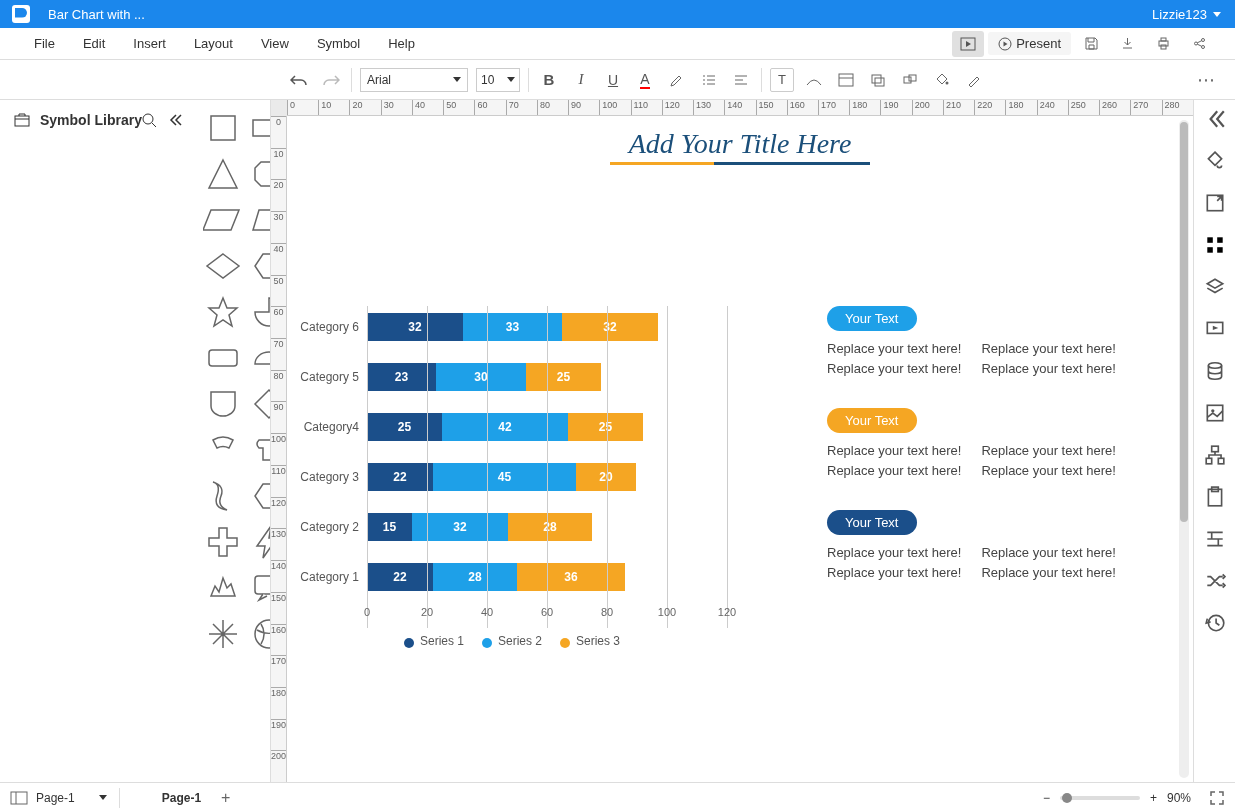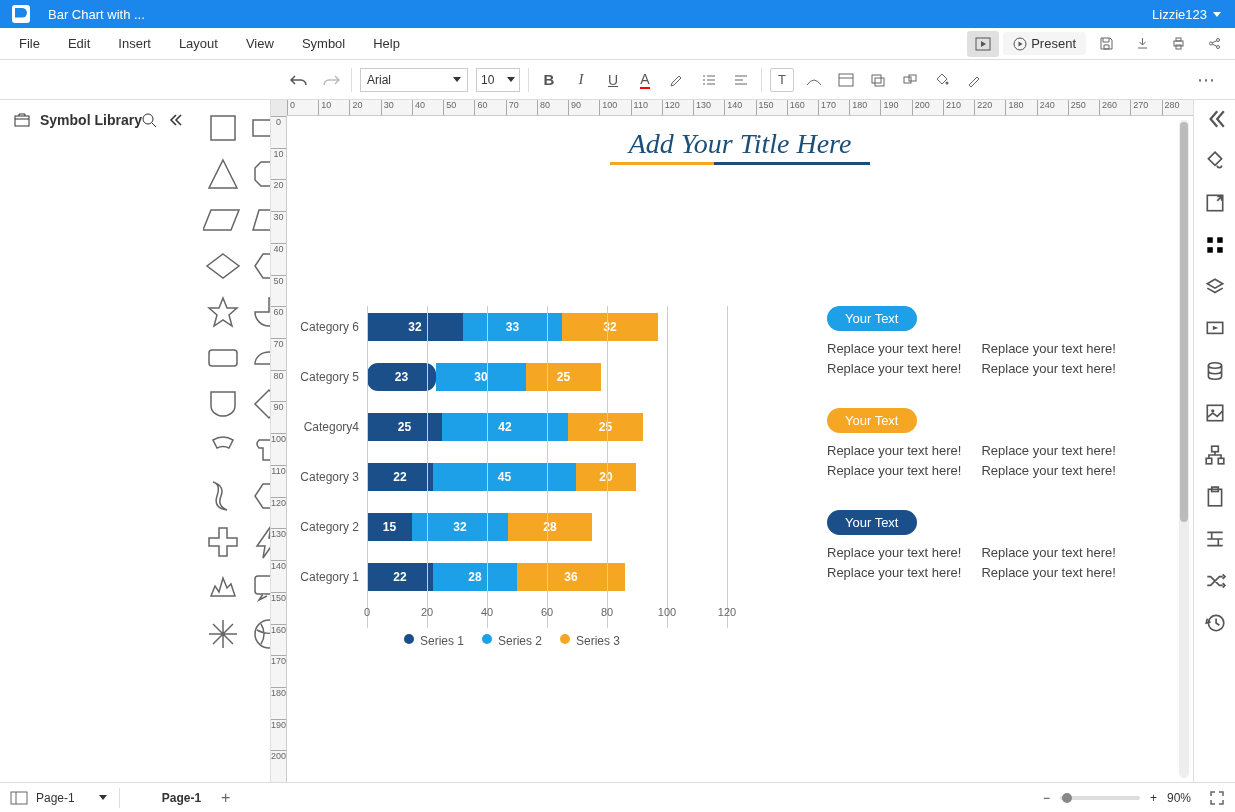--- a/index.html
+++ b/index.html
@@ -2,21 +2,21 @@
 <html><head>
 <meta charset="utf-8">
 <style>
 *{box-sizing:border-box;margin:0;padding:0;font-family:-apple-system,Segoe UI,Arial,sans-serif}
 body{width:1235px;height:812px;overflow:hidden;background:#fff;color:#333;font-size:13px}
 .titlebar{background:#1b87ec;color:#fff;height:28px;display:flex;align-items:center;padding:0 12px;position:relative}
 .logo{width:18px;height:18px;background:#fff;border-radius:3px;margin-right:18px;display:flex;align-items:center;justify-content:center}
 .logo svg{fill:#1b87ec}
 .titlebar .title{font-size:13px}
 .titlebar .user{position:absolute;right:14px;display:flex;align-items:center;gap:6px}
-.menubar{height:32px;display:flex;align-items:center;padding:0 5px;border-bottom:1px solid #ddd}
+.menubar{height:32px;display:flex;align-items:center;padding:0 20px;border-bottom:1px solid #ddd}
 .menubar .menu{display:flex;gap:0}
 .menubar .menu span{padding:6px 14px;cursor:pointer}
 .menubar .right{margin-left:auto;display:flex;align-items:center;gap:4px}
 .btn-sq{width:32px;height:26px;display:flex;align-items:center;justify-content:center;border-radius:3px}
 .btn-sq.sel{background:#e0e0e0}
 .present{display:flex;align-items:center;gap:4px;padding:4px 10px;border-radius:3px;background:#f5f5f5}
 .toolbar{height:40px;border-bottom:1px solid #ddd;display:flex;align-items:center;padding:0 8px;gap:8px}
 .font-sel{width:108px;height:24px;border:1px solid #ccc;padding:0 6px;font-size:12px;display:flex;align-items:center;justify-content:space-between}
 .size-sel{width:44px;height:24px;border:1px solid #ccc;padding:0 4px;font-size:12px;display:flex;align-items:center;justify-content:space-between}
 .tb-icon{width:24px;height:24px;display:flex;align-items:center;justify-content:center;color:#555}
@@ -50,21 +50,21 @@
 .doc-title{text-align:center;font-size:28px;color:#1b4f7a;padding:12px 0 2px;font-family:Georgia,serif;font-style:italic}
 .title-line{width:260px;height:3px;margin:0 auto;background:linear-gradient(to right,#f5a623 0 40%,#1b4f7a 40% 100%)}
 .chart{position:absolute;top:190px;left:0;width:450px}
 .bar-row{display:flex;align-items:center;height:42px;margin-bottom:8px}
 .bar-label{width:80px;text-align:right;padding-right:8px;font-size:12px;color:#555}
 .bar-seg{height:28px;display:flex;align-items:center;justify-content:center;color:#fff;font-size:12px;font-weight:bold}
 .s1{background:#1b4f8a}.s2{background:#1ea0e8}.s3{background:#f5a623}
 .axis{position:relative;margin-left:80px;height:20px}
 .tick{position:absolute;font-size:11px;color:#666;transform:translateX(-50%)}
 .legend{display:flex;gap:18px;justify-content:center;margin-top:8px;font-size:12px;color:#555}
-.legend span{display:flex;align-items:flex-start;gap:6px}
+.legend span{display:flex;align-items:flex-end;gap:6px}
 .dot{width:10px;height:10px;border-radius:50%}
 .gridlines{position:absolute;left:80px;top:0;bottom:20px;width:370px}
 .gridlines div{position:absolute;top:0;bottom:0;width:1px;background:#ccc}
 .text-blocks{position:absolute;top:190px;left:540px;width:360px}
 .badge{display:inline-block;padding:5px 18px;border-radius:14px;color:#fff;font-size:13px;margin-bottom:8px}
 .b1{background:#1ea0e8}.b2{background:#f5a623}.b3{background:#1b4f8a}
 .tb-cols{display:flex;gap:20px;font-size:13px;color:#444;font-family:'Comic Sans MS',cursive;line-height:1.5;margin-bottom:30px}
 svg{display:block}
 .chev{display:inline-block;width:0;height:0;border-left:4px solid transparent;border-right:4px solid transparent;border-top:5px solid currentColor}
 </style>
@@ -616,21 +616,21 @@
           </div>
         <div id="chart-bars">
             <div class="bar-row">
               <div class="bar-label">Category 6</div>
               <div class="bar-seg s1" style="width: 96px;">32</div>
               <div class="bar-seg s2" style="width: 99px;">33</div>
               <div class="bar-seg s3" style="width: 96px;">32</div>
             </div>
             <div class="bar-row">
               <div class="bar-label">Category 5</div>
-              <div class="bar-seg s1" style="width: 69px; border-radius: 11px;">23</div>
+              <div class="bar-seg s1" style="width: 69px;">23</div>
               <div class="bar-seg s2" style="width: 90px;">30</div>
               <div class="bar-seg s3" style="width: 75px;">25</div>
             </div>
             <div class="bar-row">
               <div class="bar-label">Category4</div>
               <div class="bar-seg s1" style="width: 75px;">25</div>
               <div class="bar-seg s2" style="width: 126px;">42</div>
               <div class="bar-seg s3" style="width: 75px;">25</div>
             </div>
             <div class="bar-row">

